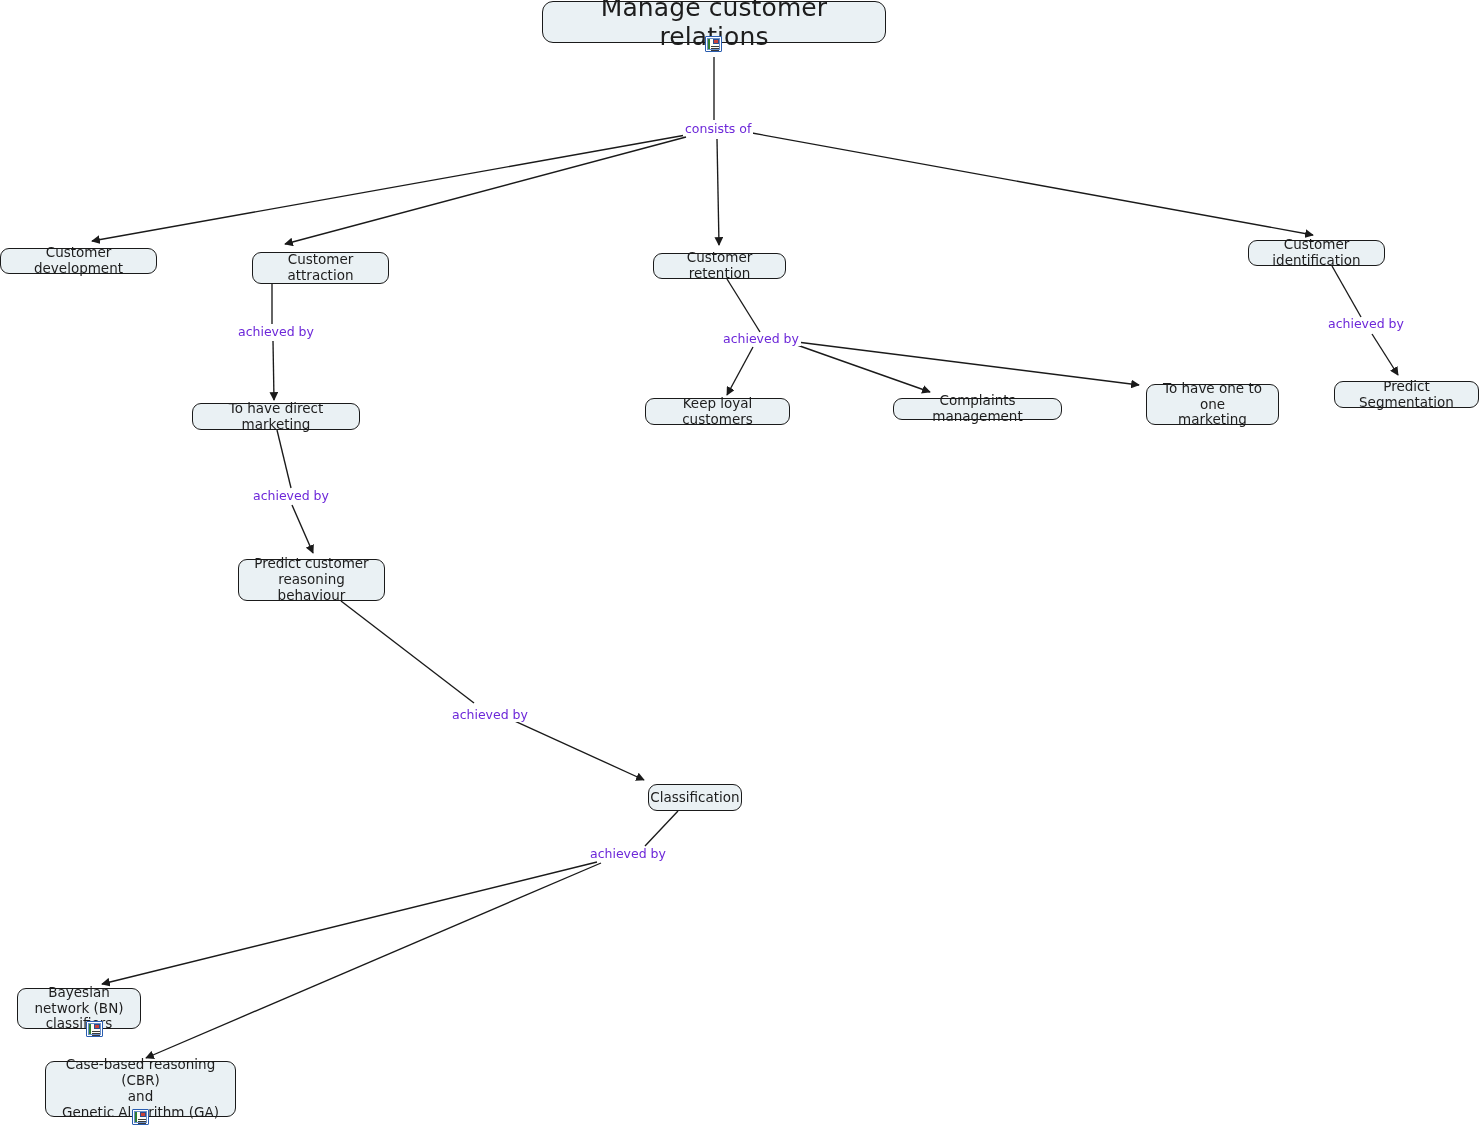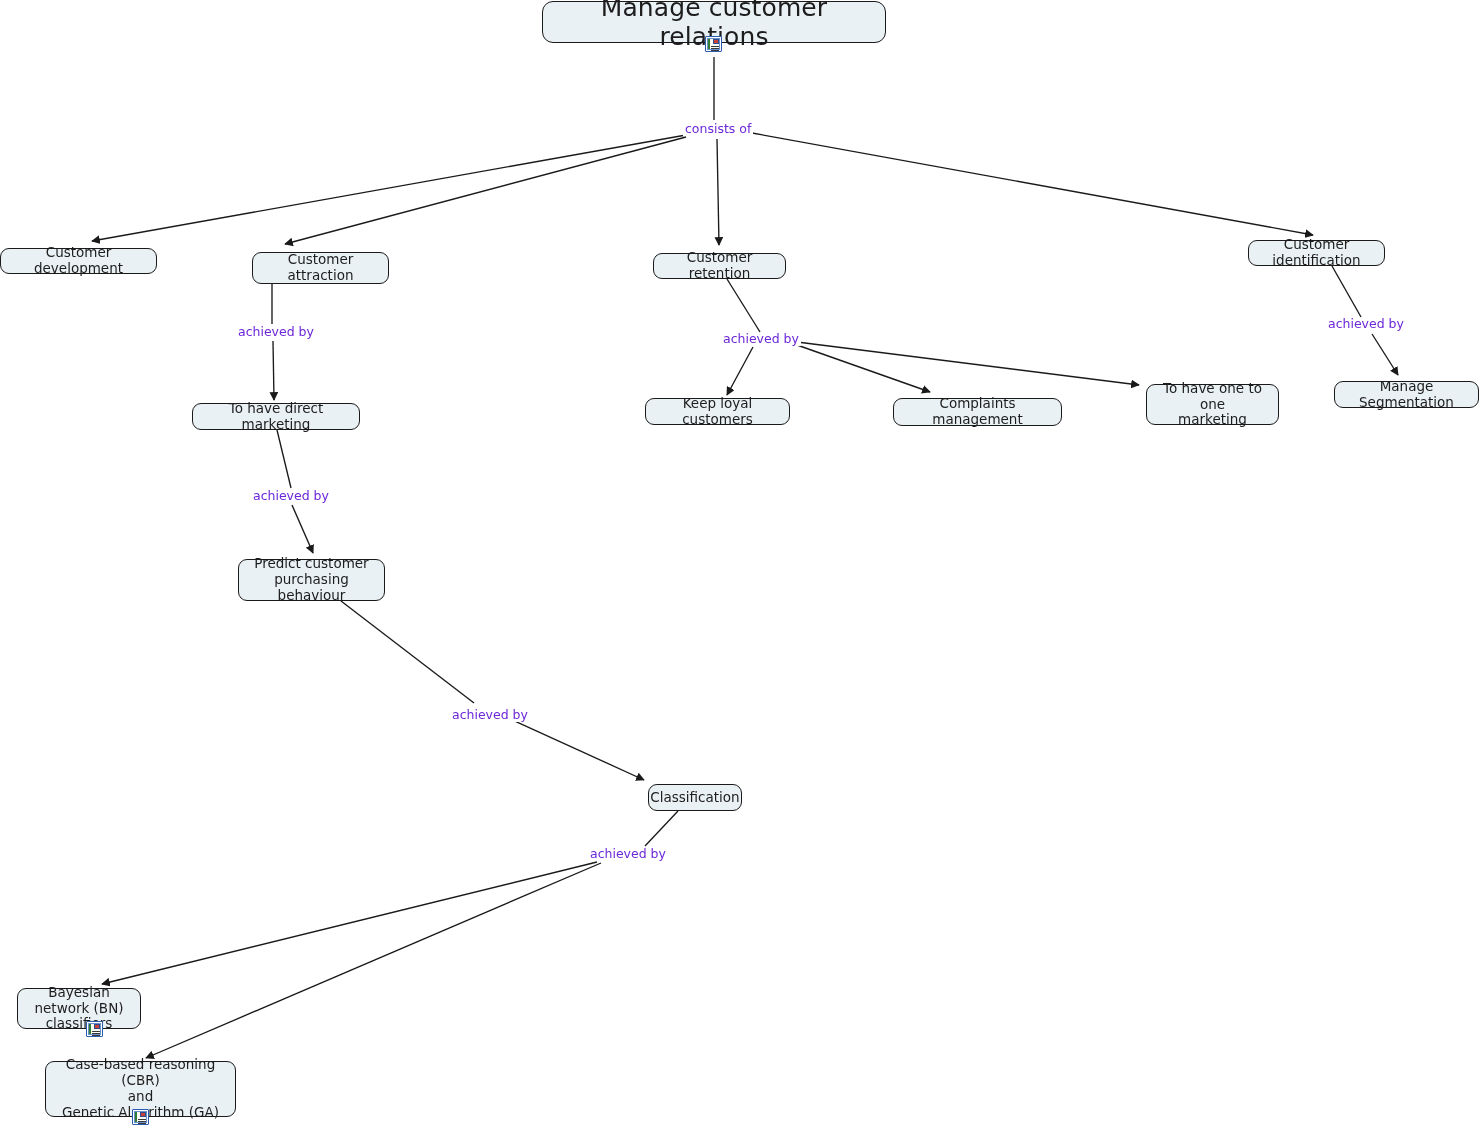--- a/index.html
+++ b/index.html
@@ -178,36 +178,36 @@
   </div>
 
   <div class="node small" style="left:192px; top:403px; width:168px; height:27px;">
     <span>To have direct marketing</span>
   </div>
 
   <div class="node small" style="left:645px; top:398px; width:145px; height:27px;">
     <span>Keep loyal customers</span>
   </div>
 
-  <div class="node small" style="left:893px; top:398px; width:169px; height:28px;">
+  <div class="node small" style="left:893px; top:398px; width:169px; height:22px;">
     <span>Complaints management</span>
   </div>
 
   <div class="node small" style="left:1146px; top:384px; width:133px; height:41px;">
     <span>To have one to one
 marketing</span>
   </div>
 
   <div class="node small" style="left:1334px; top:381px; width:145px; height:27px;">
-    <span>Manage Segmentation</span>
+    <span>Predict Segmentation</span>
   </div>
 
   <div class="node small" style="left:238px; top:559px; width:147px; height:42px;">
     <span>Predict customer
-purchasing behaviour</span>
+reasoning behaviour</span>
   </div>
 
   <div class="node small" style="left:648px; top:784px; width:94px; height:27px;">
     <span>Classification</span>
   </div>
 
   <div class="node small" style="left:17px; top:988px; width:124px; height:41px;justify-content:flex-end;">
     <span>Bayesian network (BN)
 classifiers</span>
   </div>

